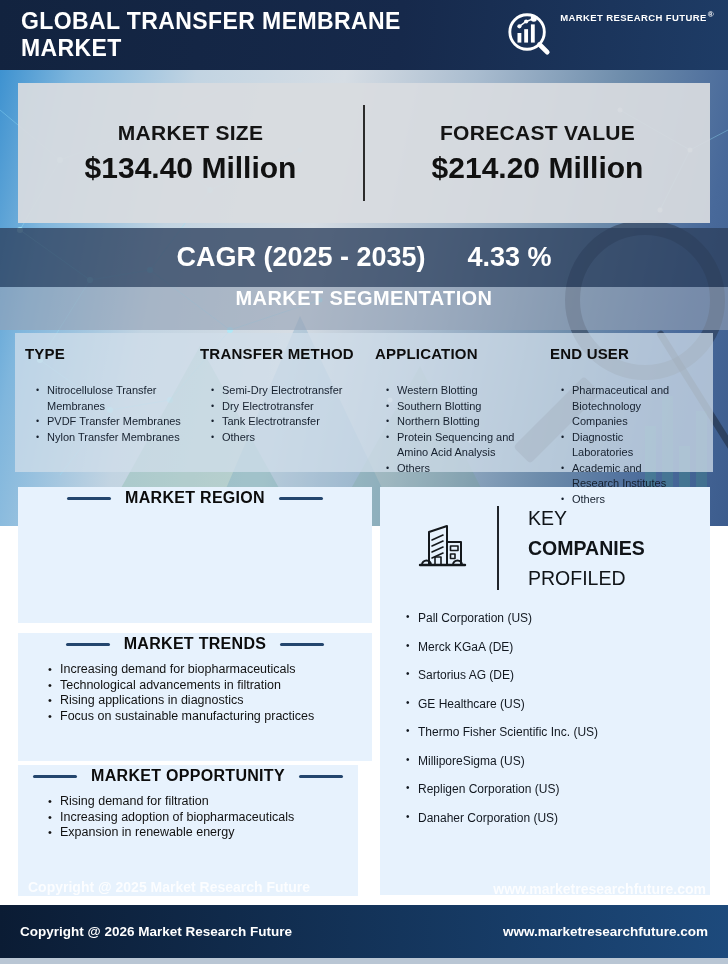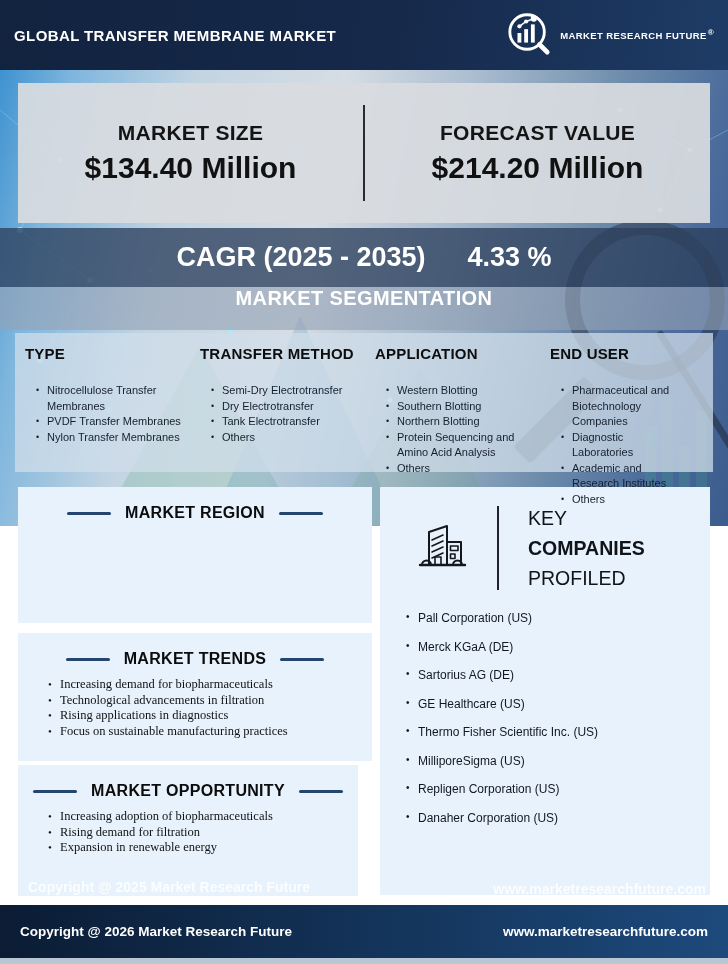--- a/index.html
+++ b/index.html
@@ -8,23 +8,23 @@
     font-family:"Liberation Sans",sans-serif;background:#ffffff;
   }
   
   .header{
     position:absolute;left:0;top:0;width:728px;height:70px;
     background:linear-gradient(95deg,#12233f 0%,#16294b 55%,#1e3c66 100%);
     display:flex;align-items:center;justify-content:space-between;
     padding:0 14px;box-sizing:border-box;
   }
   .header h1{
-    margin:0;color:#ffffff;font-size:15px;font-weight:bold;letter-spacing:.4px;
-  }
-  .logo{display:flex;align-items:center;gap:8px;}
+    margin:7px;color:#ffffff;font-size:23px;font-weight:bold;letter-spacing:.4px;
+  }
+  .logo{display:flex;gap:8px;}
   .logo-text{color:#ffffff;font-size:9.5px;font-weight:bold;letter-spacing:.4px;white-space:nowrap;position:relative;}
   .logo-reg{color:#ffffff;font-size:8px;vertical-align:super;margin-left:1px;}
   
   .hero{
     position:absolute;left:0;top:70px;width:728px;height:456px;overflow:hidden;
     background:linear-gradient(102deg,#3e92d0 0%,#7fb6dd 9%,#c2d4e2 24%,#d6dde4 42%,#a9bccf 58%,#6d8cab 76%,#48699a 90%,#3c5c8d 100%);
   }
   .mesh{position:absolute;left:0;top:0;}
   .magnifier{
     position:absolute;left:565px;top:150px;width:160px;height:160px;border-radius:50%;
@@ -74,25 +74,25 @@
     position:relative;font-size:11px;color:#16202e;line-height:15.5px;
     padding-left:11px;margin-bottom:0;
   }
   .seg-list li::before{content:"•";position:absolute;left:0;top:0;font-size:9px;color:#16202e;}
   
   .panel{position:absolute;background:#e7f2fd;box-sizing:border-box;}
   .region-panel{left:18px;top:487px;width:354px;height:136px;}
   .trends-panel{left:18px;top:633px;width:354px;height:128px;}
   .opportunity-panel{left:18px;top:765px;width:340px;height:131px;}
   .companies-panel{left:380px;top:487px;width:330px;height:408px;}
-  .sec-title-row{display:flex;align-items:center;justify-content:center;gap:14px;padding-top:17px;}
+  .sec-title-row{display:flex;align-items:center;justify-content:center;gap:14px;padding-top:2px;}
   .dash{width:44px;height:3px;background:#24466e;border-radius:2px;}
   .sec-title{font-size:16px;font-weight:bold;color:#0c0c0c;letter-spacing:.3px;}
   .blist{margin:9px 0 0 0;padding:0 14px 0 30px;list-style:none;}
-  .blist li{position:relative;font-size:12.5px;color:#121212;line-height:15.6px;padding-left:12px;font-family:Liberation Serif, serif;}
+  .blist li{position:relative;font-size:12.5px;color:#121212;line-height:15.6px;padding-left:12px;}
   .blist li::before{content:"•";position:absolute;left:0;top:0;font-size:11px;color:#121212;}
   
   .comp-head{display:flex;align-items:center;gap:29px;padding:16px 0 6px 36px;}
   .comp-divider{width:2px;height:84px;background:#20242a;}
   .comp-title{font-size:19.5px;color:#101418;line-height:30px;}
   .comp-title .t1,.comp-title .t3{font-weight:normal;}
   .comp-title .t2{font-weight:bold;}
   .clist{margin:12px 0 0 0;padding:0 10px 0 26px;list-style:none;}
   .clist li{position:relative;font-size:12px;color:#121820;padding-left:12px;margin-bottom:14.5px;}
   .clist li::before{content:"•";position:absolute;left:0;top:0;font-size:10px;color:#121820;}
@@ -269,22 +269,22 @@
   </div>
 
   <div class="panel opportunity-panel">
     <div class="sec-title-row">
       <span class="dash"></span>
       <span class="sec-title">MARKET OPPORTUNITY</span>
       <span class="dash"></span>
     </div>
     <ul class="blist">
 
-    <li>Increasing adoption of biopharmaceuticals</li>
-        <li>Rising demand for filtration</li>
+    <li>Rising demand for filtration</li>
+        <li>Increasing adoption of biopharmaceuticals</li>
         <li>Expansion in renewable energy</li>
       </ul>
   </div>
 
   <div class="panel companies-panel">
     <div class="comp-head">
       <span>
         <svg width="52" height="56" viewBox="0 0 52 54" fill="none" stroke="#14181c" stroke-width="2" stroke-linejoin="round" stroke-linecap="round">
           <path d="M13 46 V13 L31 7 V46"></path>
           <path d="M16 21 L27 16 M16 27 L27 22 M16 33 L27 28 M16 39 L27 34" stroke-width="1.6"></path>

